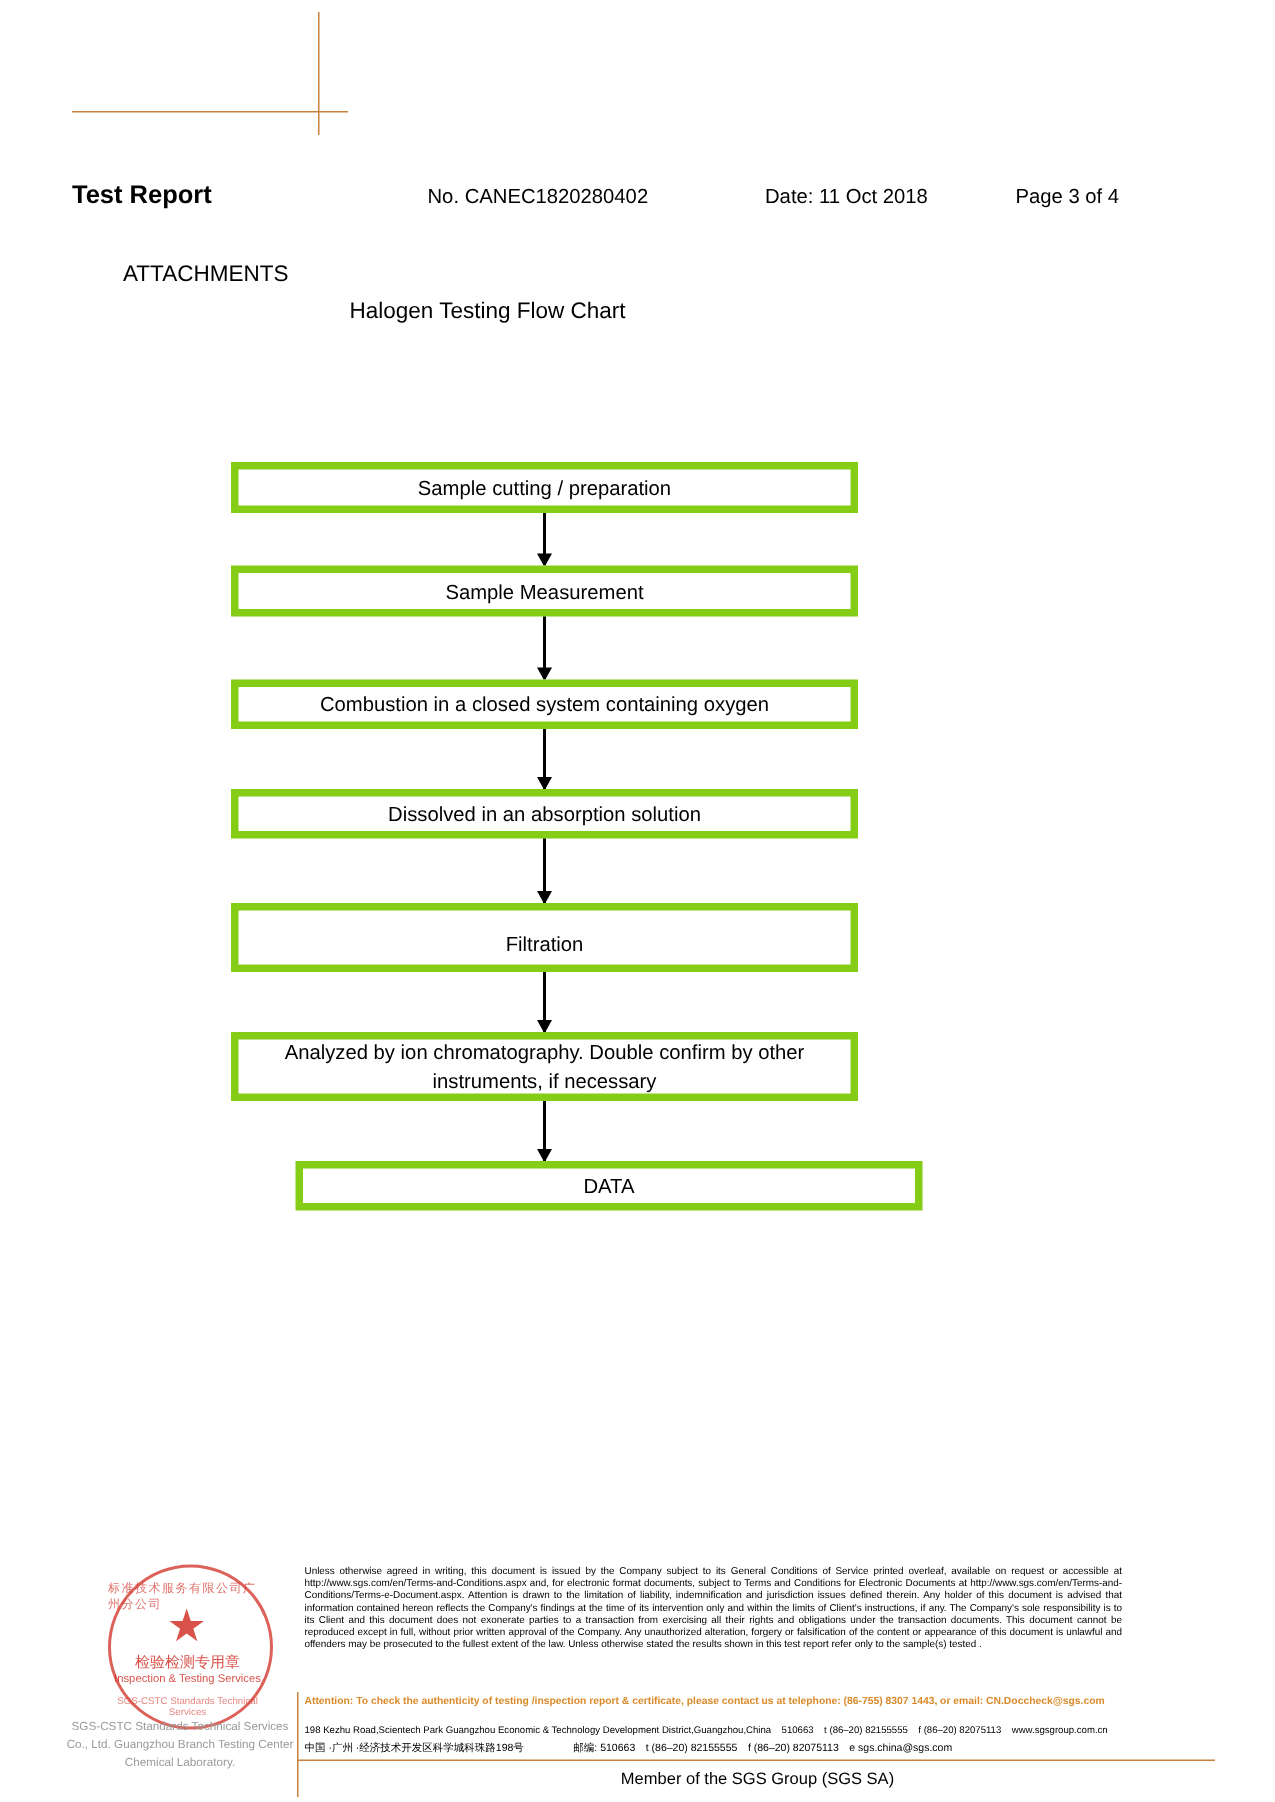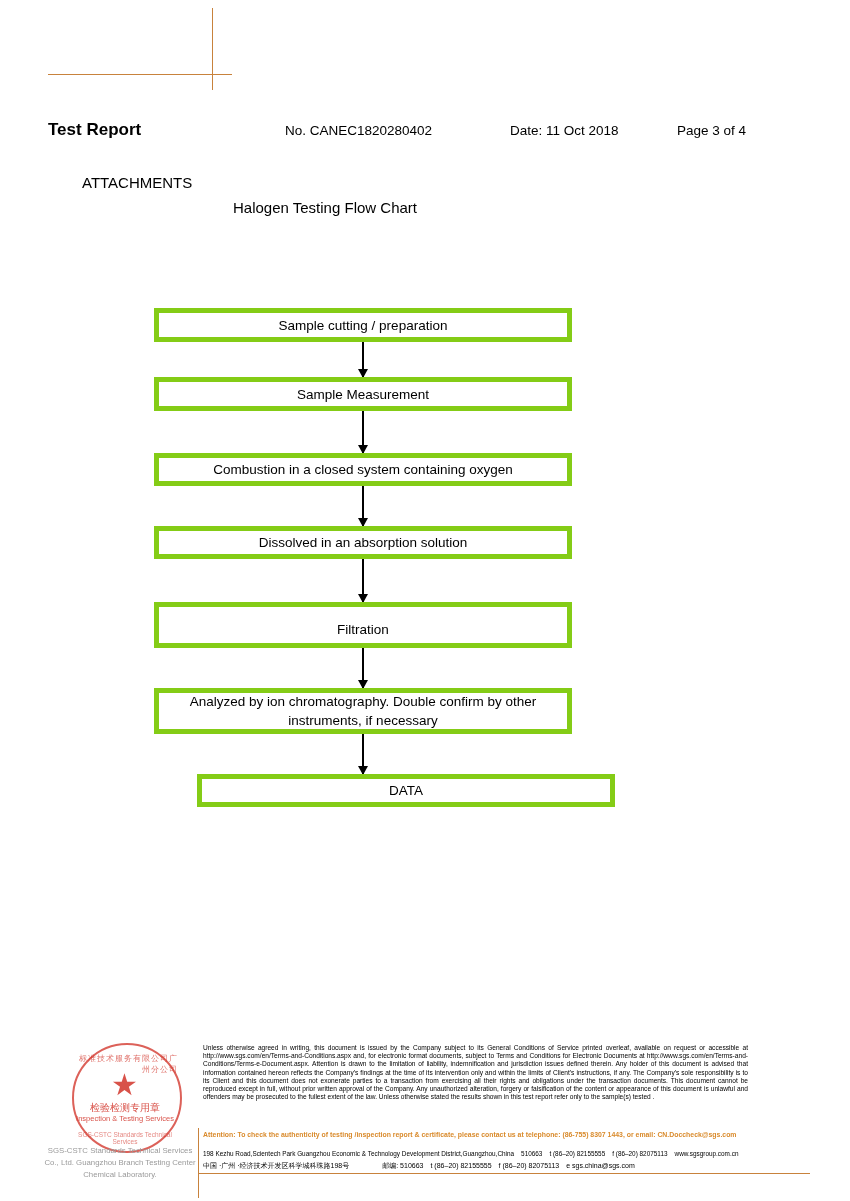--- a/index.html
+++ b/index.html
@@ -190,21 +190,21 @@
     font-size: 7.5px;
     font-weight: normal;
     color: #d2342a;
     opacity: 0.85;
   }
   .seal-arc-top {
     position: absolute;
     left: 0;
     top: 10px;
     width: 106px;
-    text-align: right;
+    text-align: left;
     font-size: 8px;
     color: #d2342a;
     opacity: 0.7;
     letter-spacing: 1px;
   }
   .seal-arc-bottom {
     position: absolute;
     left: 0;
     top: 88px;
     width: 106px;
@@ -372,14 +372,17 @@
   <div class="attention">Attention: To check the authenticity of testing /inspection report &amp; certificate, please contact us at telephone: (86-755) 8307 1443, or email: CN.Doccheck@sgs.com</div>
 
   <div class="addr-en">
     <span class="addr-seg">198 Kezhu Road,Scientech Park Guangzhou Economic &amp; Technology Development District,Guangzhou,China</span><span class="addr-seg">510663</span><span class="addr-seg">t (86–20) 82155555</span><span class="addr-seg">f (86–20) 82075113</span><span class="addr-seg">www.sgsgroup.com.cn</span>
   </div>
 
   <div class="addr-cn">
     <span class="addr-seg">中国 ·广州 ·经济技术开发区科学城科珠路198号</span><span class="addr-gap"></span><span class="addr-seg">邮编: 510663</span><span class="addr-seg">t (86–20) 82155555</span><span class="addr-seg">f (86–20) 82075113</span><span class="addr-seg">e sgs.china@sgs.com</span>
   </div>
 
+  <div class="member">
+    <span class="member-inner">Member of the SGS Group (SGS SA)</span>
+  </div>
 
 </div>
 
 </body></html>

